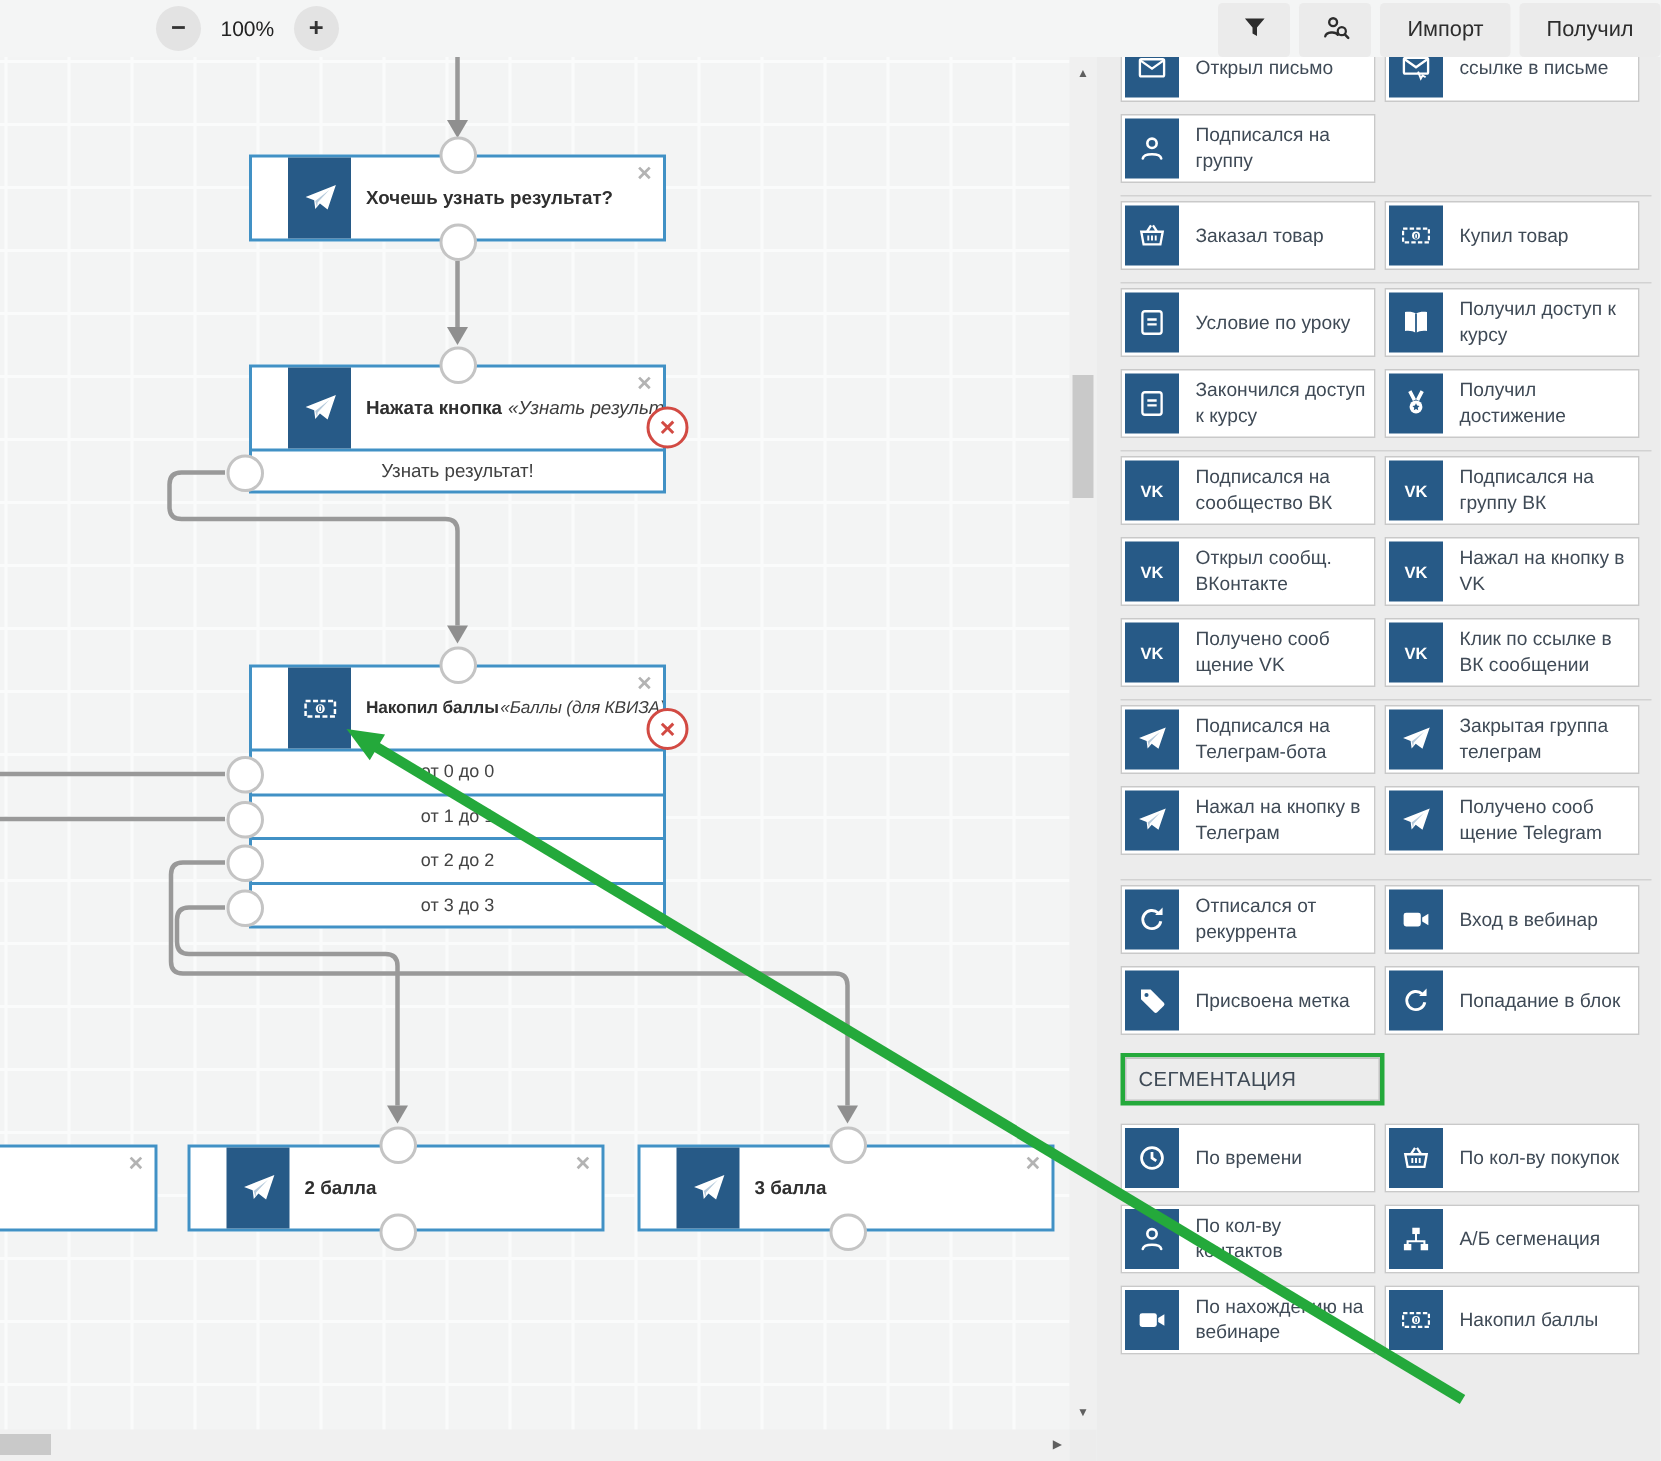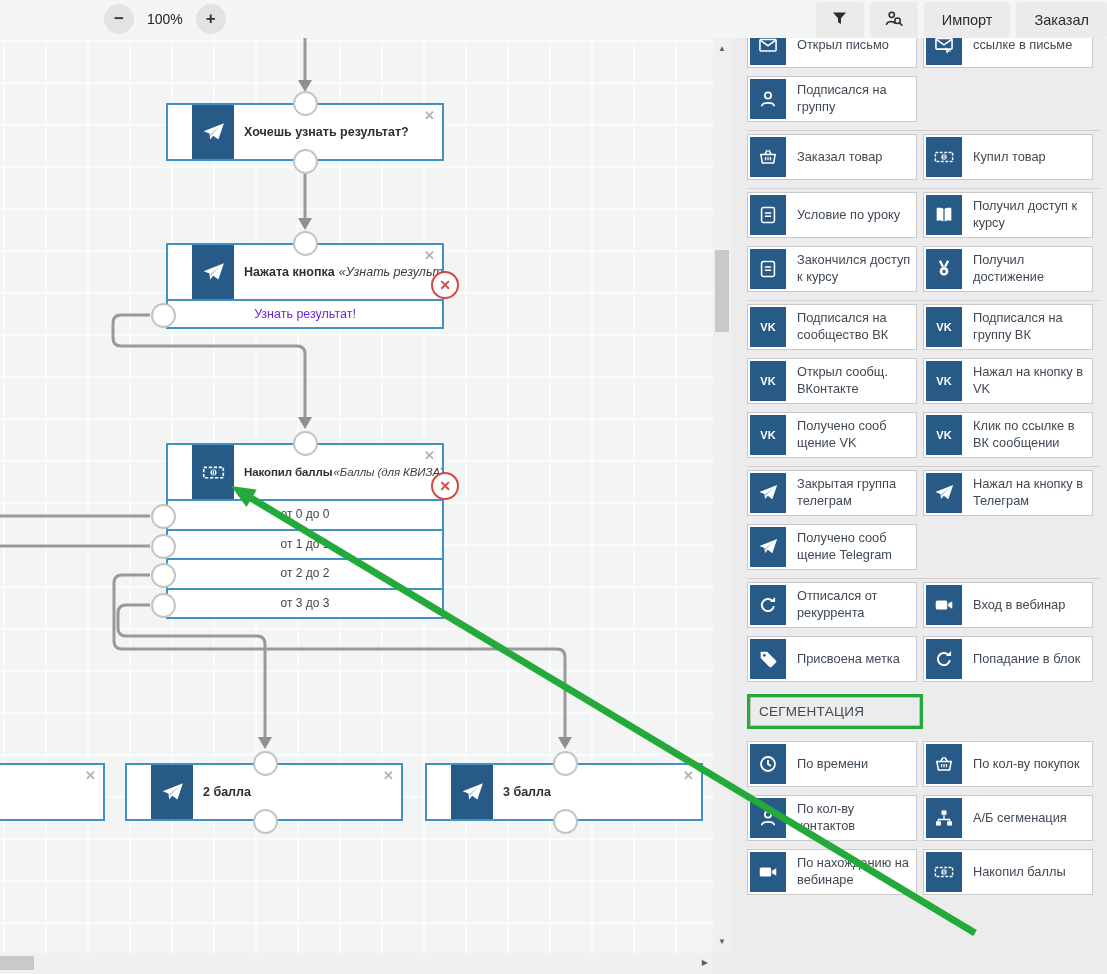--- a/index.html
+++ b/index.html
@@ -25,21 +25,21 @@
   #links{position:absolute;left:0;top:0;z-index:1;}
   .node{position:absolute;background:#fff;border:2px solid #4191c5;box-sizing:border-box;z-index:2;}
   .node-head{display:flex;align-items:stretch;height:54px;margin-left:24px;}
   .node-ic{width:42px;background:#275a87;flex:none;display:flex;align-items:center;justify-content:center;}
   .node-ic svg{width:25px;height:25px;}
   .node-title{flex:1;display:flex;align-items:center;padding:0 4px 0 10px;font-size:12.5px;color:#2f2f2f;
               font-weight:bold;white-space:nowrap;overflow:hidden;}
   .node-title .sub{font-weight:normal;font-style:italic;color:#3d3d3d;margin-left:4px;}
   .node-title.tight{font-size:11.5px;letter-spacing:-0.1px;}
   .node-title.tight .sub{margin-left:1px;}
-  .node-btnrow{border-top:2px solid #4191c5;height:26px;text-align:center;font-size:12.5px;color:#6d28d9;line-height:26px;}
+  .node-btnrow{border-top:2px solid #4191c5;height:26px;text-align:center;font-size:12.5px;color:#404040;line-height:26px;}
   .points-row{border-top:2px solid #4191c5;height:27.5px;box-sizing:content-box;text-align:center;
               font-size:12px;color:#444;line-height:27px;}
   .node-x{position:absolute;top:3px;right:7px;color:#b3b3b3;font-weight:bold;font-size:13px;z-index:4;cursor:pointer;}
   .port{position:absolute;width:25px;height:25px;border-radius:50%;background:#fff;
         border:2px solid #c4c4c4;box-sizing:border-box;z-index:3;}
   .err{position:absolute;width:28px;height:28px;border-radius:50%;background:#fff;border:2px solid #d24a43;
        box-sizing:border-box;color:#d24a43;font-weight:bold;font-size:14px;line-height:24px;text-align:center;z-index:4;}
 
   
   .sbar{position:absolute;background:#f0f0f0;z-index:40;}
@@ -352,20 +352,29 @@
       </div>
       <div class="sb-divider"></div>
       <div class="sb-grid">
         <div class="sb-card">
           <span class="sb-ic">
             <svg viewBox="0 0 24 24">
               <path d="M22 3.2 2.6 10.9l5.5 2.1.7 5.6 3-3.5 4.9 3.7L22 3.2z" fill="#fff"></path>
               <path d="m8.8 13.4 9.1-7.1-7.6 8.1-.3 3.2z" fill="#9db8cf" opacity="0.75"></path>
             </svg>
           </span>
+          <span class="sb-label">Подписался на Телеграм-бота</span>
+        </div>
+        <div class="sb-card">
+          <span class="sb-ic">
+            <svg viewBox="0 0 24 24">
+              <path d="M22 3.2 2.6 10.9l5.5 2.1.7 5.6 3-3.5 4.9 3.7L22 3.2z" fill="#fff"></path>
+              <path d="m8.8 13.4 9.1-7.1-7.6 8.1-.3 3.2z" fill="#9db8cf" opacity="0.75"></path>
+            </svg>
+          </span>
           <span class="sb-label">Закрытая группа телеграм</span>
         </div>
         <div class="sb-card">
           <span class="sb-ic">
             <svg viewBox="0 0 24 24">
               <path d="M22 3.2 2.6 10.9l5.5 2.1.7 5.6 3-3.5 4.9 3.7L22 3.2z" fill="#fff"></path>
               <path d="m8.8 13.4 9.1-7.1-7.6 8.1-.3 3.2z" fill="#9db8cf" opacity="0.75"></path>
             </svg>
           </span>
           <span class="sb-label">Нажал на кнопку в Телеграм</span>
@@ -497,20 +506,20 @@
       </button>
     <button class="hbtn icon">
         <span><svg viewBox="0 0 24 24" fill="none" stroke="#2d2d2d">
             <circle cx="10" cy="7.8" r="3" stroke-width="1.8"></circle>
             <path d="M4 18.6c.6-3.6 8-3.9 9.6-1.2" stroke-width="1.8" stroke-linecap="round"></path>
             <circle cx="16.6" cy="14.6" r="3.1" stroke-width="1.7"></circle>
             <path d="m18.9 17 2.6 2.7" stroke-width="1.9" stroke-linecap="round"></path>
           </svg></span>
       </button>
     <button class="hbtn">Импорт</button>
-    <button class="hbtn">Заказал</button>
+    <button class="hbtn">Получил</button>
   </div>
 </div>
 
 <svg id="green" width="1107" height="974">
   <line x1="975" y1="933" x2="250" y2="497.5" stroke="#24a93b" stroke-width="7"></line>
   <polygon points="231,486 256.7,489.7 246.5,506.9" fill="#24a93b"></polygon>
 </svg>
 
 </body></html>

